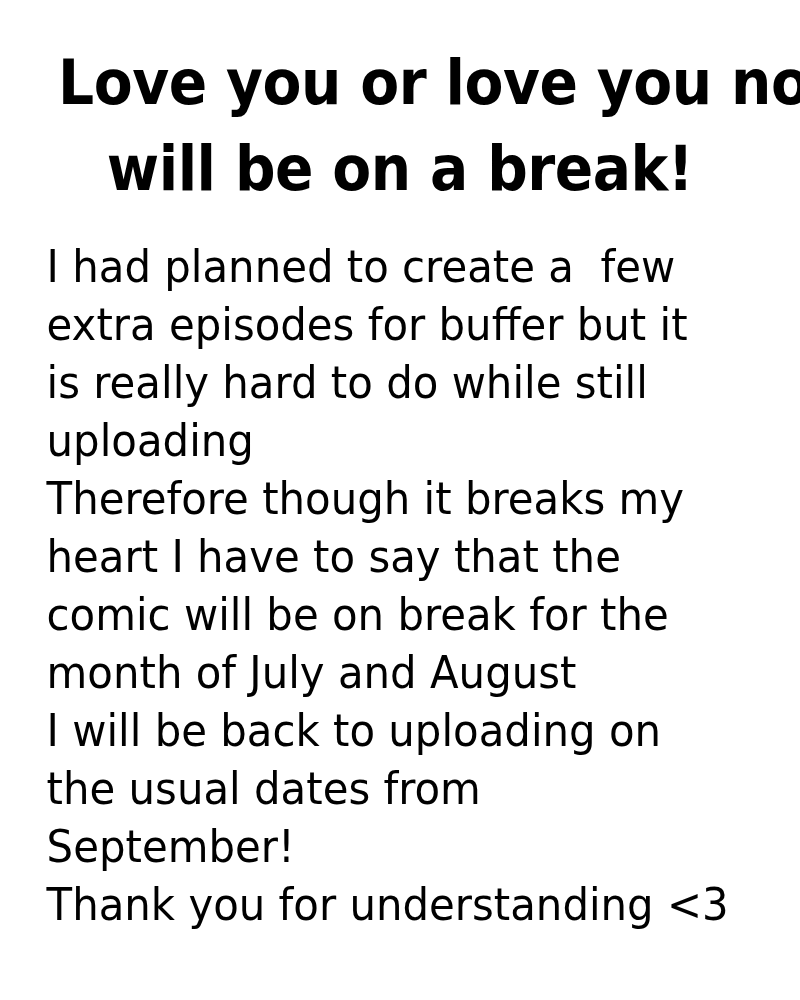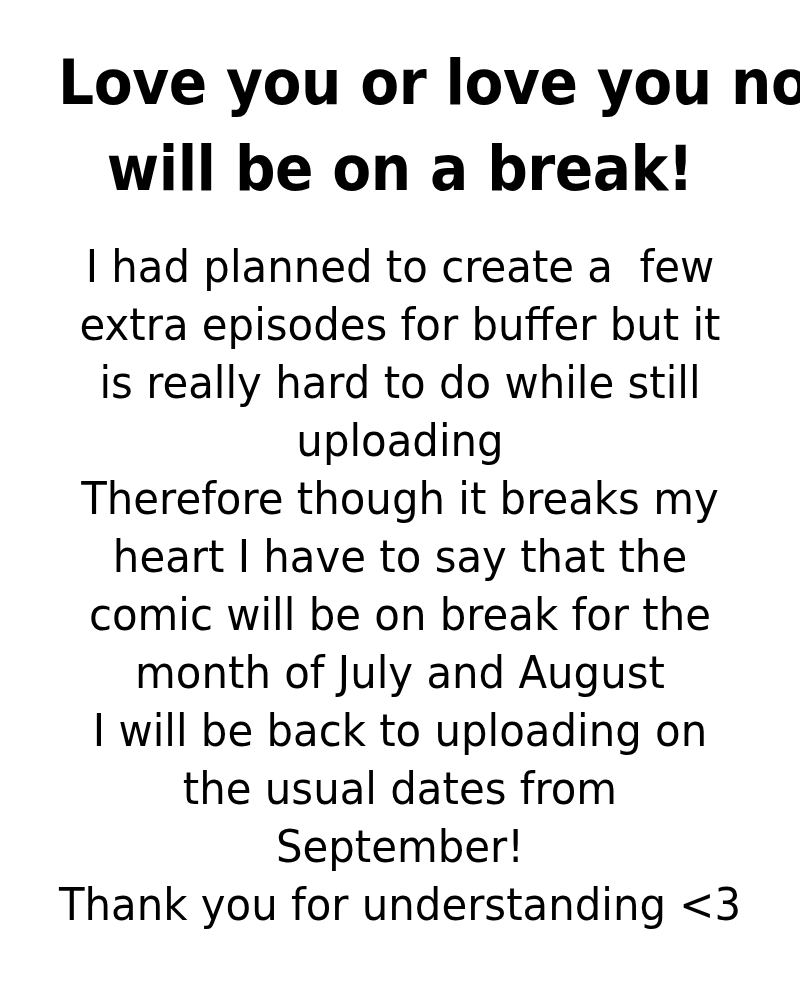--- a/index.html
+++ b/index.html
@@ -47,21 +47,20 @@
     letter-spacing: -0.5px;
     color: #000000;
     white-space: pre;
     transform: scaleX(0.90);
     transform-origin: center center;
   }
 
   
   .body-block {
     width: 100%;
-    text-align: center;
   }
 
   .body-line {
     display: block;
     font-family: "DejaVu Sans", sans-serif;
     font-weight: 400;
     font-size: 45px;
     line-height: 58px;
     color: #000000;
     white-space: pre;

